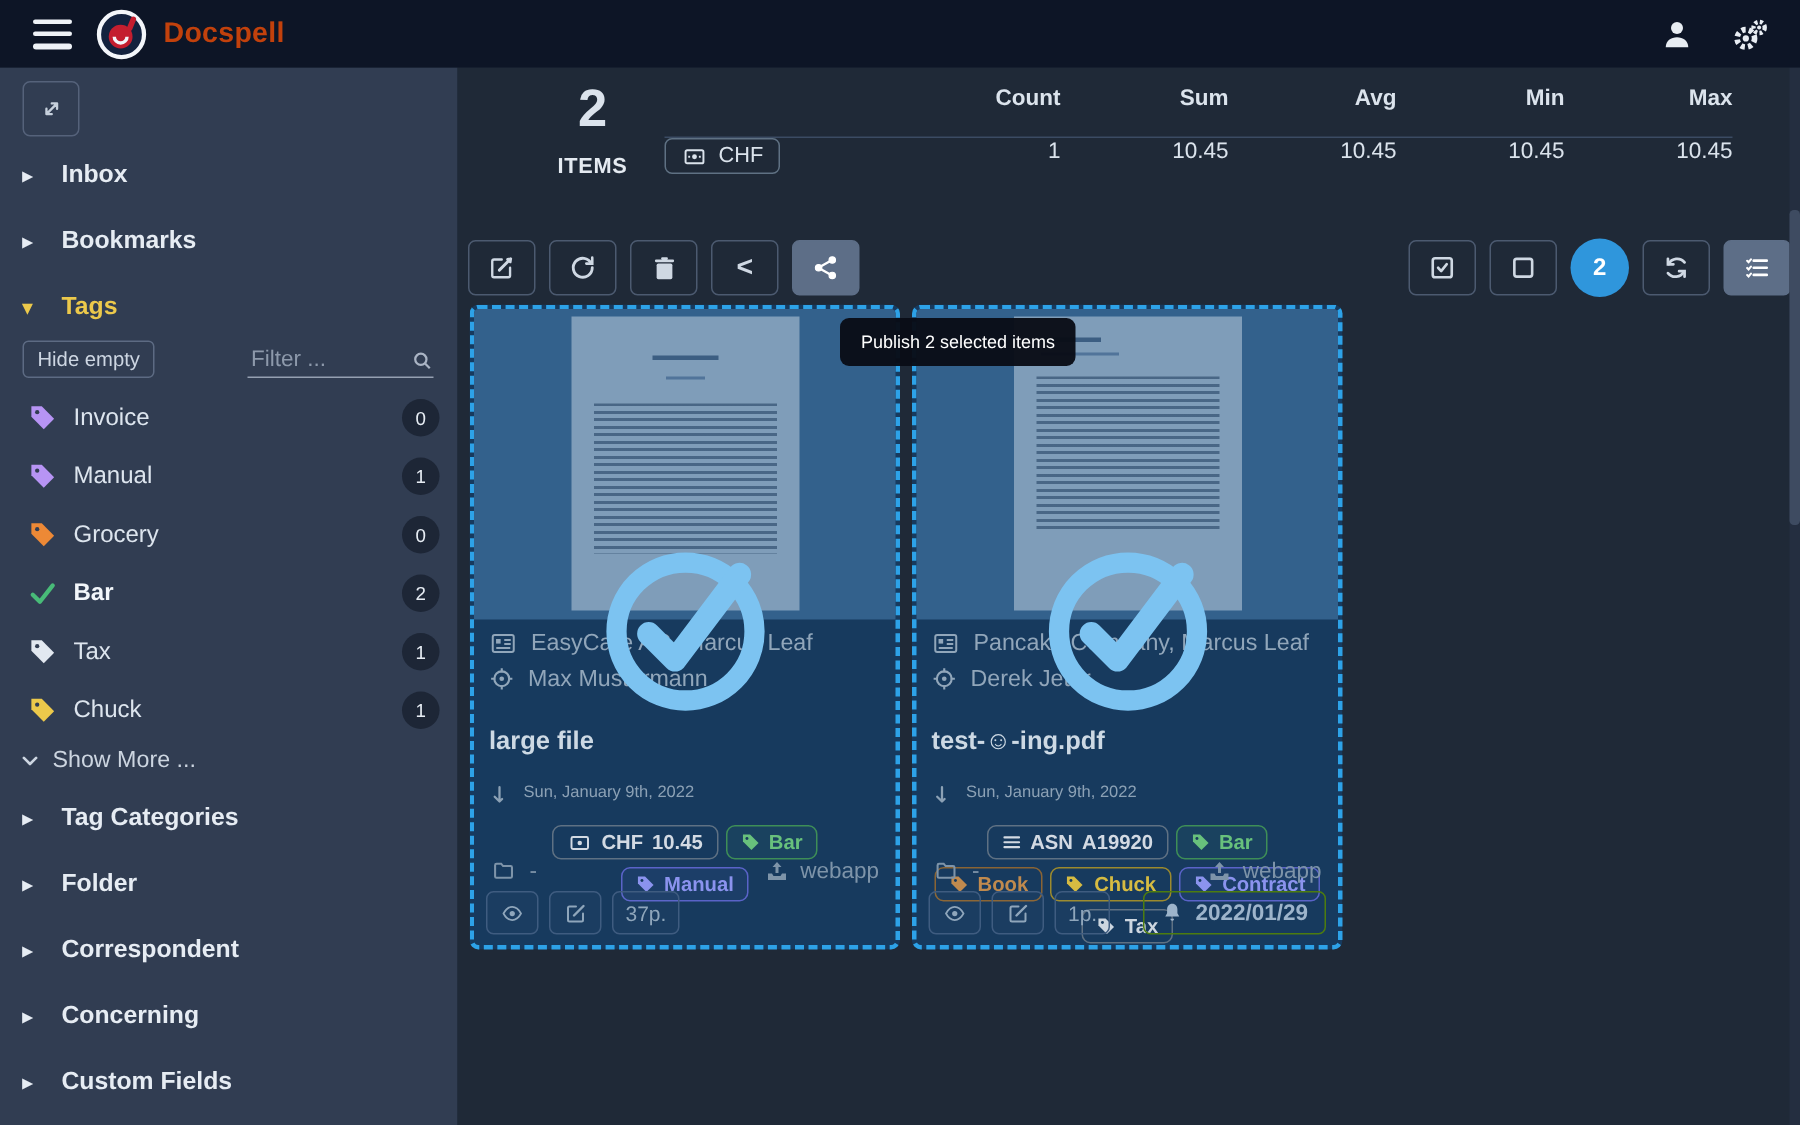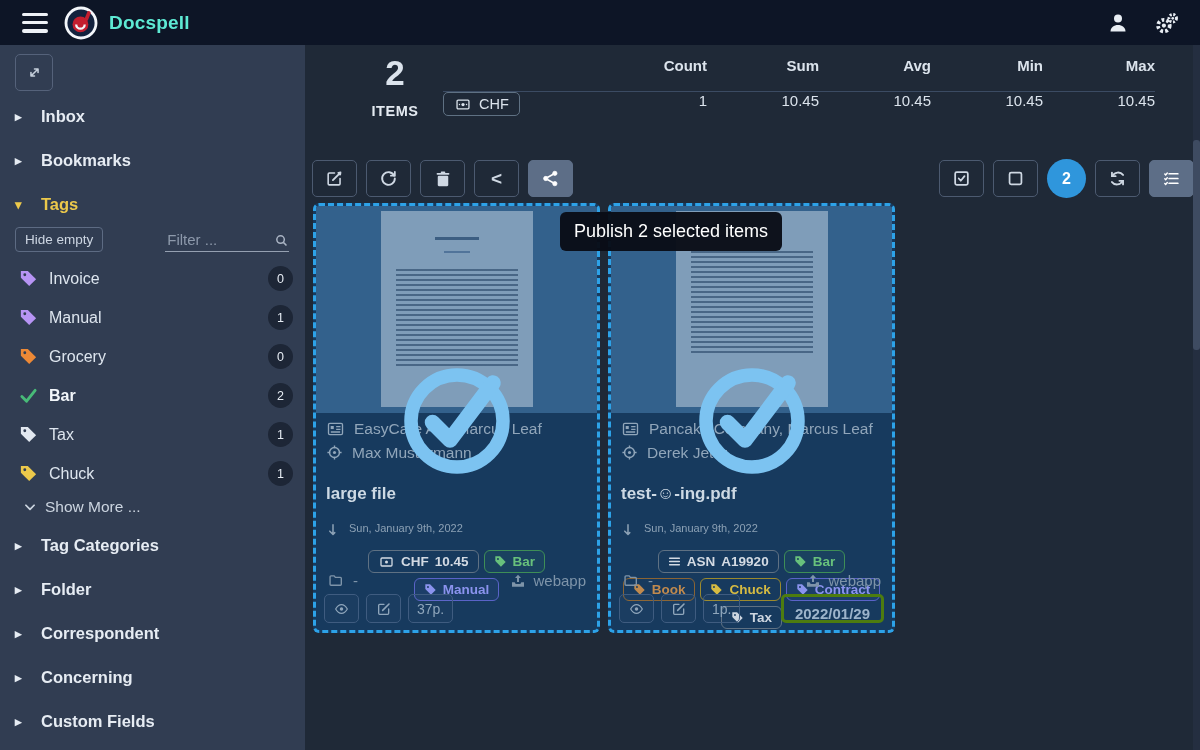--- a/index.html
+++ b/index.html
@@ -1,21 +1,21 @@
 <!DOCTYPE html>
 <html><head>
 <meta charset="utf-8">
 <style>
   * { margin:0; padding:0; box-sizing:border-box; }
   html,body { width:1200px; height:750px; overflow:hidden;
     font-family:"Liberation Sans", sans-serif; background:#1f2937; }
 
   
   .navbar { position:absolute; left:0; top:0; width:1200px; height:45px;
-    background:#0d1526; display:flex; align-items:center; color:#5eead4; z-index:40;}
+    background:#0d1526; display:flex; align-items:center; color:#c2410c; z-index:40;}
   .nav-burger { width:26px; height:20px; margin-left:22px; display:flex; flex-direction:column;
     justify-content:space-between; cursor:pointer;}
   .nav-burger span { display:block; height:3.5px; background:#eef2f7; border-radius:2px;}
   .nav-logo { margin-left:16px; width:34px; height:34px;}
   .nav-title { margin-left:11px; font-size:19px; font-weight:bold; letter-spacing:.2px;}
   .nav-right { margin-left:auto; display:flex; align-items:center; gap:24px; margin-right:22px;}
   .nav-icon { width:24px; height:24px; cursor:pointer;}
 
   
   .sidebar { position:absolute; left:0; top:45px; width:305px; height:705px;
@@ -34,21 +34,21 @@
     color:#e6ecf3; font-size:15px; padding:3px 22px 3px 2px; outline:none; font-family:inherit;}
   .filter-input::placeholder { color:#8d99ab; }
   .filter-search { position:absolute; right:0; bottom:4px; color:#aab4c4;}
   .tag-row { display:flex; align-items:center; padding:6px 12px 6px 19px; font-size:16px; cursor:pointer; margin-top:2px;}
   .tag-row .tag-ic { width:19px; height:19px; margin-right:11px; flex:0 0 auto;}
   .tag-name { color:#dde5ee; }
   .tag-row.selected .tag-name { font-weight:bold; color:#f2f6fa;}
   .tag-count { margin-left:auto; width:25px; height:25px; border-radius:50%; background:#1d2636;
     color:#e6ecf3; font-size:12.5px; display:flex; align-items:center; justify-content:center;}
   .show-more { display:flex; align-items:center; gap:8px; padding:6px 16px 4px 13px;
-    color:#ccd5e0; font-size:15.5px; cursor:pointer;margin-left:10px;}
+    color:#ccd5e0; font-size:15.5px; cursor:pointer;}
 
   
   .main { position:absolute; left:305px; top:45px; width:895px; height:705px; background:#1f2937;}
 
   .stat-num { position:absolute; left:55px; top:8px; width:70px; text-align:center;
     color:#dbe3ec; font-size:35px; font-weight:600;}
   .stat-items { position:absolute; left:55px; top:58px; width:70px; text-align:center;
     color:#e4eaf1; font-size:14.5px; font-weight:bold; letter-spacing:.5px;}
   .stats-table { position:absolute; left:138px; top:12px; width:712px; color:#dbe3ec; font-size:15px;}
   .st-row { display:flex; height:35px;}
@@ -96,25 +96,25 @@
   .b-indigo { border-color:#5a63c8; color:#8b93ee; background:rgba(102,126,234,.07);}
   .b-orange { border-color:#8a6434; color:#c08a4e;}
   .b-yellow { border-color:#9c8a2d; color:#d6bb42;}
   .b-gray { border-color:#5f7183; color:#cdd6e0;}
   .folder-row { position:absolute; left:11px; right:11px; bottom:41px; display:flex; align-items:center;
     color:#7e94a9; font-size:15px;}
   .folder-row .right { margin-left:auto; display:flex; align-items:center; gap:7px;}
   .card-footer { position:absolute; left:8px; right:8px; bottom:7px; display:flex; gap:7px; align-items:center;}
   .foot-btn { height:29px; min-width:35px; border:1px solid #3f5c80; border-radius:5px; background:rgba(255,255,255,.02);
     color:#8fa6bb; display:flex; align-items:center; justify-content:center; font-size:14px; padding:0 8px; cursor:pointer; font-family:inherit;}
-  .due-badge { margin-left:auto; height:29px; border:3px solid #4d7c0f; border-radius:5px; color:#9db4cb;
-    font-weight:bold; font-size:15px; display:flex; align-items:center; gap:8px; padding:0 11px;flex-direction:column;}
+  .due-badge { margin-left:auto; height:29px; border:1px solid #4d7c0f; border-radius:5px; color:#9db4cb;
+    font-weight:bold; font-size:15px; display:flex; align-items:center; gap:8px; padding:0 11px;}
 
   .tooltip { position:absolute; left:255px; top:167px; background:rgba(9,13,22,.96); color:#fff;
-    font-size:18px; padding:9px 14px; border-radius:6px; z-index:30; white-space:nowrap;}
+    font-size:12px; padding:9px 14px; border-radius:6px; z-index:30; white-space:nowrap;}
 
   .scroll-track { position:absolute; right:0; top:45px; width:7px; height:705px; background:#242e40;}
   .scroll-thumb { position:absolute; right:0; top:95px; width:7px; height:210px; background:#3e4b61; border-radius:3px;}
 
   svg { display:block; }
 </style>
 </head>
 <body>
 
 <div class="navbar">

